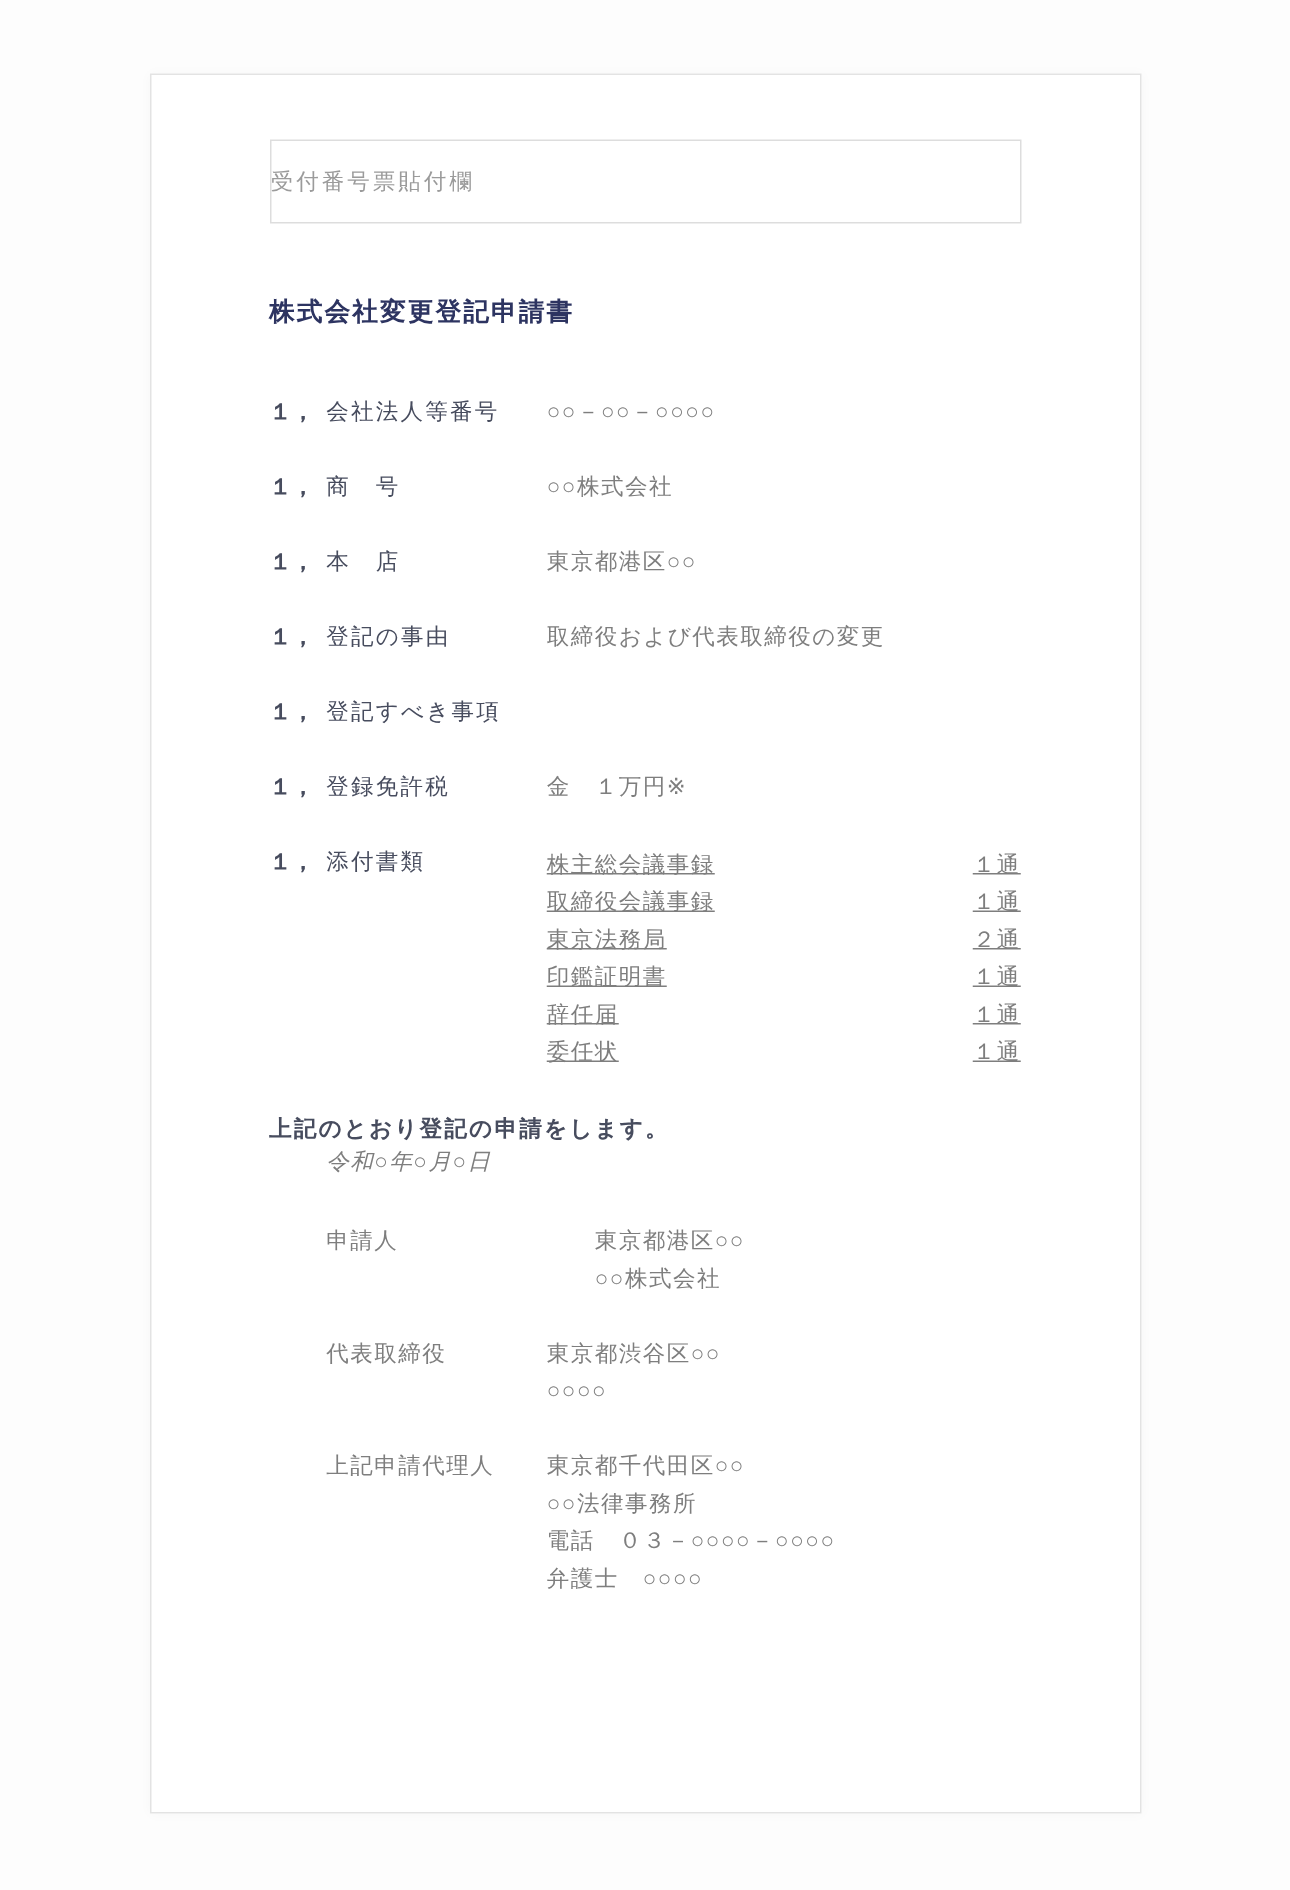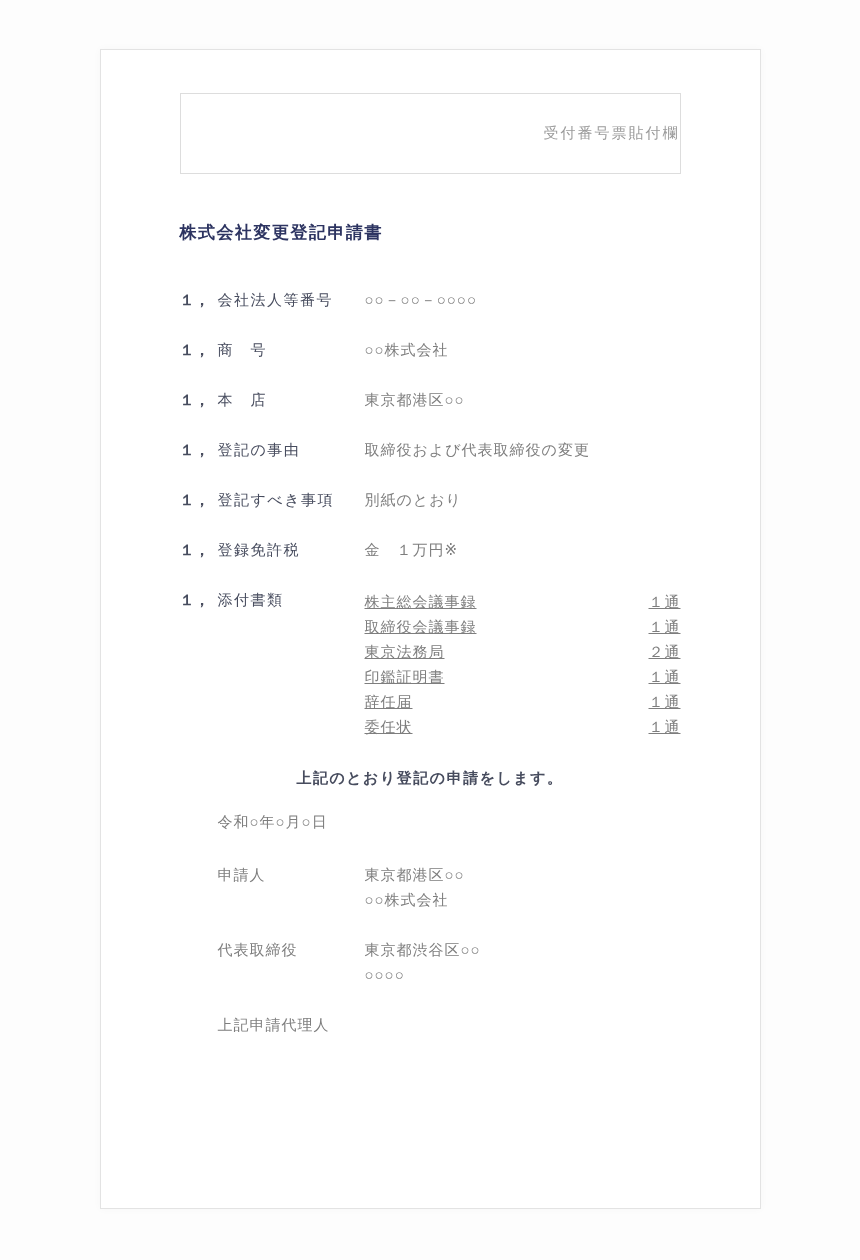--- a/index.html
+++ b/index.html
@@ -23,25 +23,25 @@
   .page{
     width:661px;
     min-height:1160px;
     margin:49px auto 0;
     background:#ffffff;
     border:1px solid var(--border);
     box-shadow:0 0 8px rgba(0,0,0,0.03);
     padding:43px 79px 36px;
   }
   .receipt-box{
-    height:81px;
+    height:56px;
     border:1px solid var(--box-border);
     display:flex;
     align-items:center;
-    justify-content:flex-end;
+    justify-content:flex-start;
     color:var(--receipt-label);
     letter-spacing:2px;
     font-size:15px;
   }
   .doc-title{
     margin-top:46px;
     text-align:left;
     font-size:17px;
     font-weight:700;
     color:var(--title-color);
@@ -81,35 +81,34 @@
     letter-spacing:1px;
   }
   .att-name{color:var(--body-text);}
   .att-count{color:var(--body-text);}
   .statement{
     margin-top:23px;
     font-weight:700;
     color:var(--heading-text);
     letter-spacing:1.5px;
     line-height:22px;
-    text-align:center;
   }
   .date-line{
-    margin-top:22px;
     margin-left:38px;
     line-height:22px;
     letter-spacing:1px;
+    font-style:italic;
   }
   .signer-block{
     display:flex;
     align-items:flex-start;
     margin-left:38px;
     margin-top:25px;
   }
-  .signer-block.first{margin-top:29px;}
+  .signer-block.first{margin-top:29px;gap:32px;}
   .signer-role{
     width:147px;
     flex:0 0 147px;
     line-height:25px;
     letter-spacing:1px;
     color:var(--body-text);
   }
   .signer-lines{flex:1;}
   .signer-line{
     line-height:25px;
@@ -157,21 +156,20 @@
 
     <div class="doc-item">
       <span class="item-no">１，</span>
       <span class="item-label">登記の事由</span>
       <span class="item-value">取締役および代表取締役の変更</span>
     </div>
 
     <div class="doc-item">
       <span class="item-no">１，</span>
       <span class="item-label">登記すべき事項</span>
-      <span class="item-value">別紙のとおり</span>
     </div>
 
     <div class="doc-item">
       <span class="item-no">１，</span>
       <span class="item-label">登録免許税</span>
       <span class="item-value">金　１万円※</span>
     </div>
 
     <div class="doc-item">
       <span class="item-no">１，</span>
@@ -223,16 +221,22 @@
   <div class="signer-block">
     <span class="signer-role">代表取締役</span>
     <span class="signer-lines">
       <span class="signer-line" style="display:block">東京都渋谷区○○</span>
       <span class="signer-line" style="display:block">○○○○</span>
     </span>
   </div>
 
   <div class="signer-block">
     <span class="signer-role">上記申請代理人</span>
+    <span class="signer-lines">
+      <span class="signer-line" style="display:block">東京都千代田区○○</span>
+      <span class="signer-line" style="display:block">○○法律事務所</span>
+      <span class="signer-line" style="display:block">電話　０３－○○○○－○○○○</span>
+      <span class="signer-line" style="display:block">弁護士　○○○○</span>
+    </span>
   </div>
 
 
 </div>
 
 </body></html>

